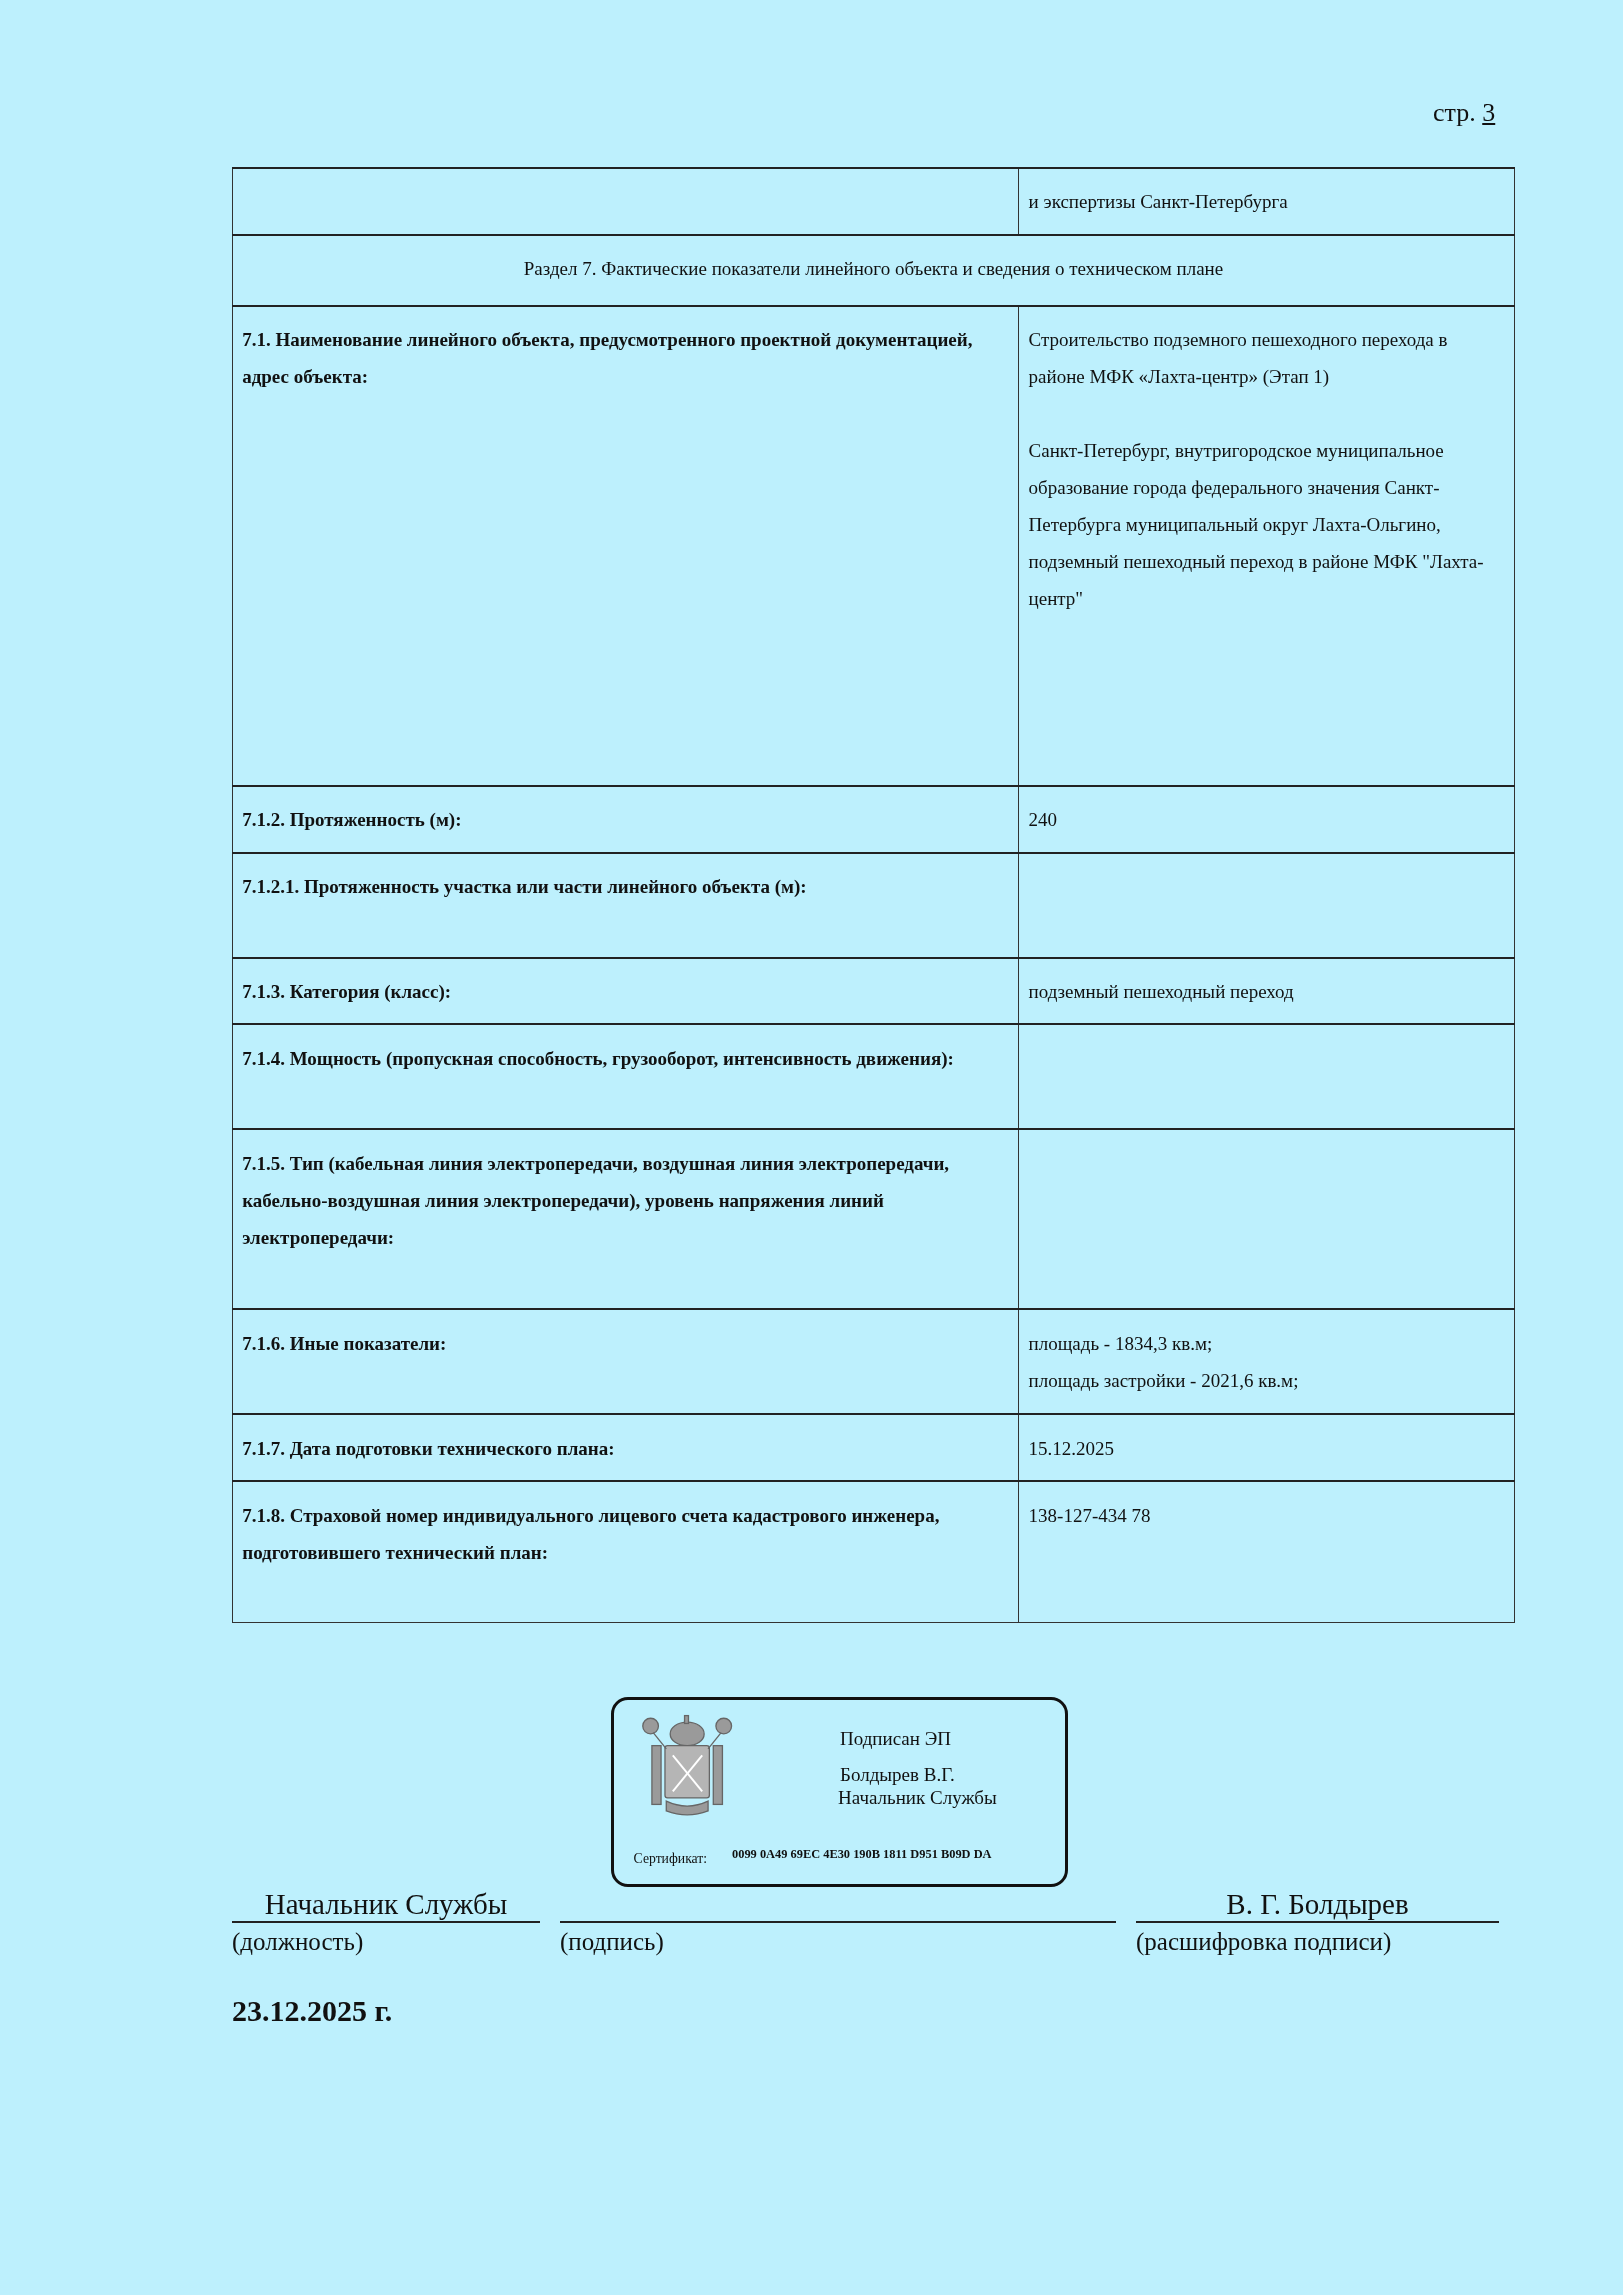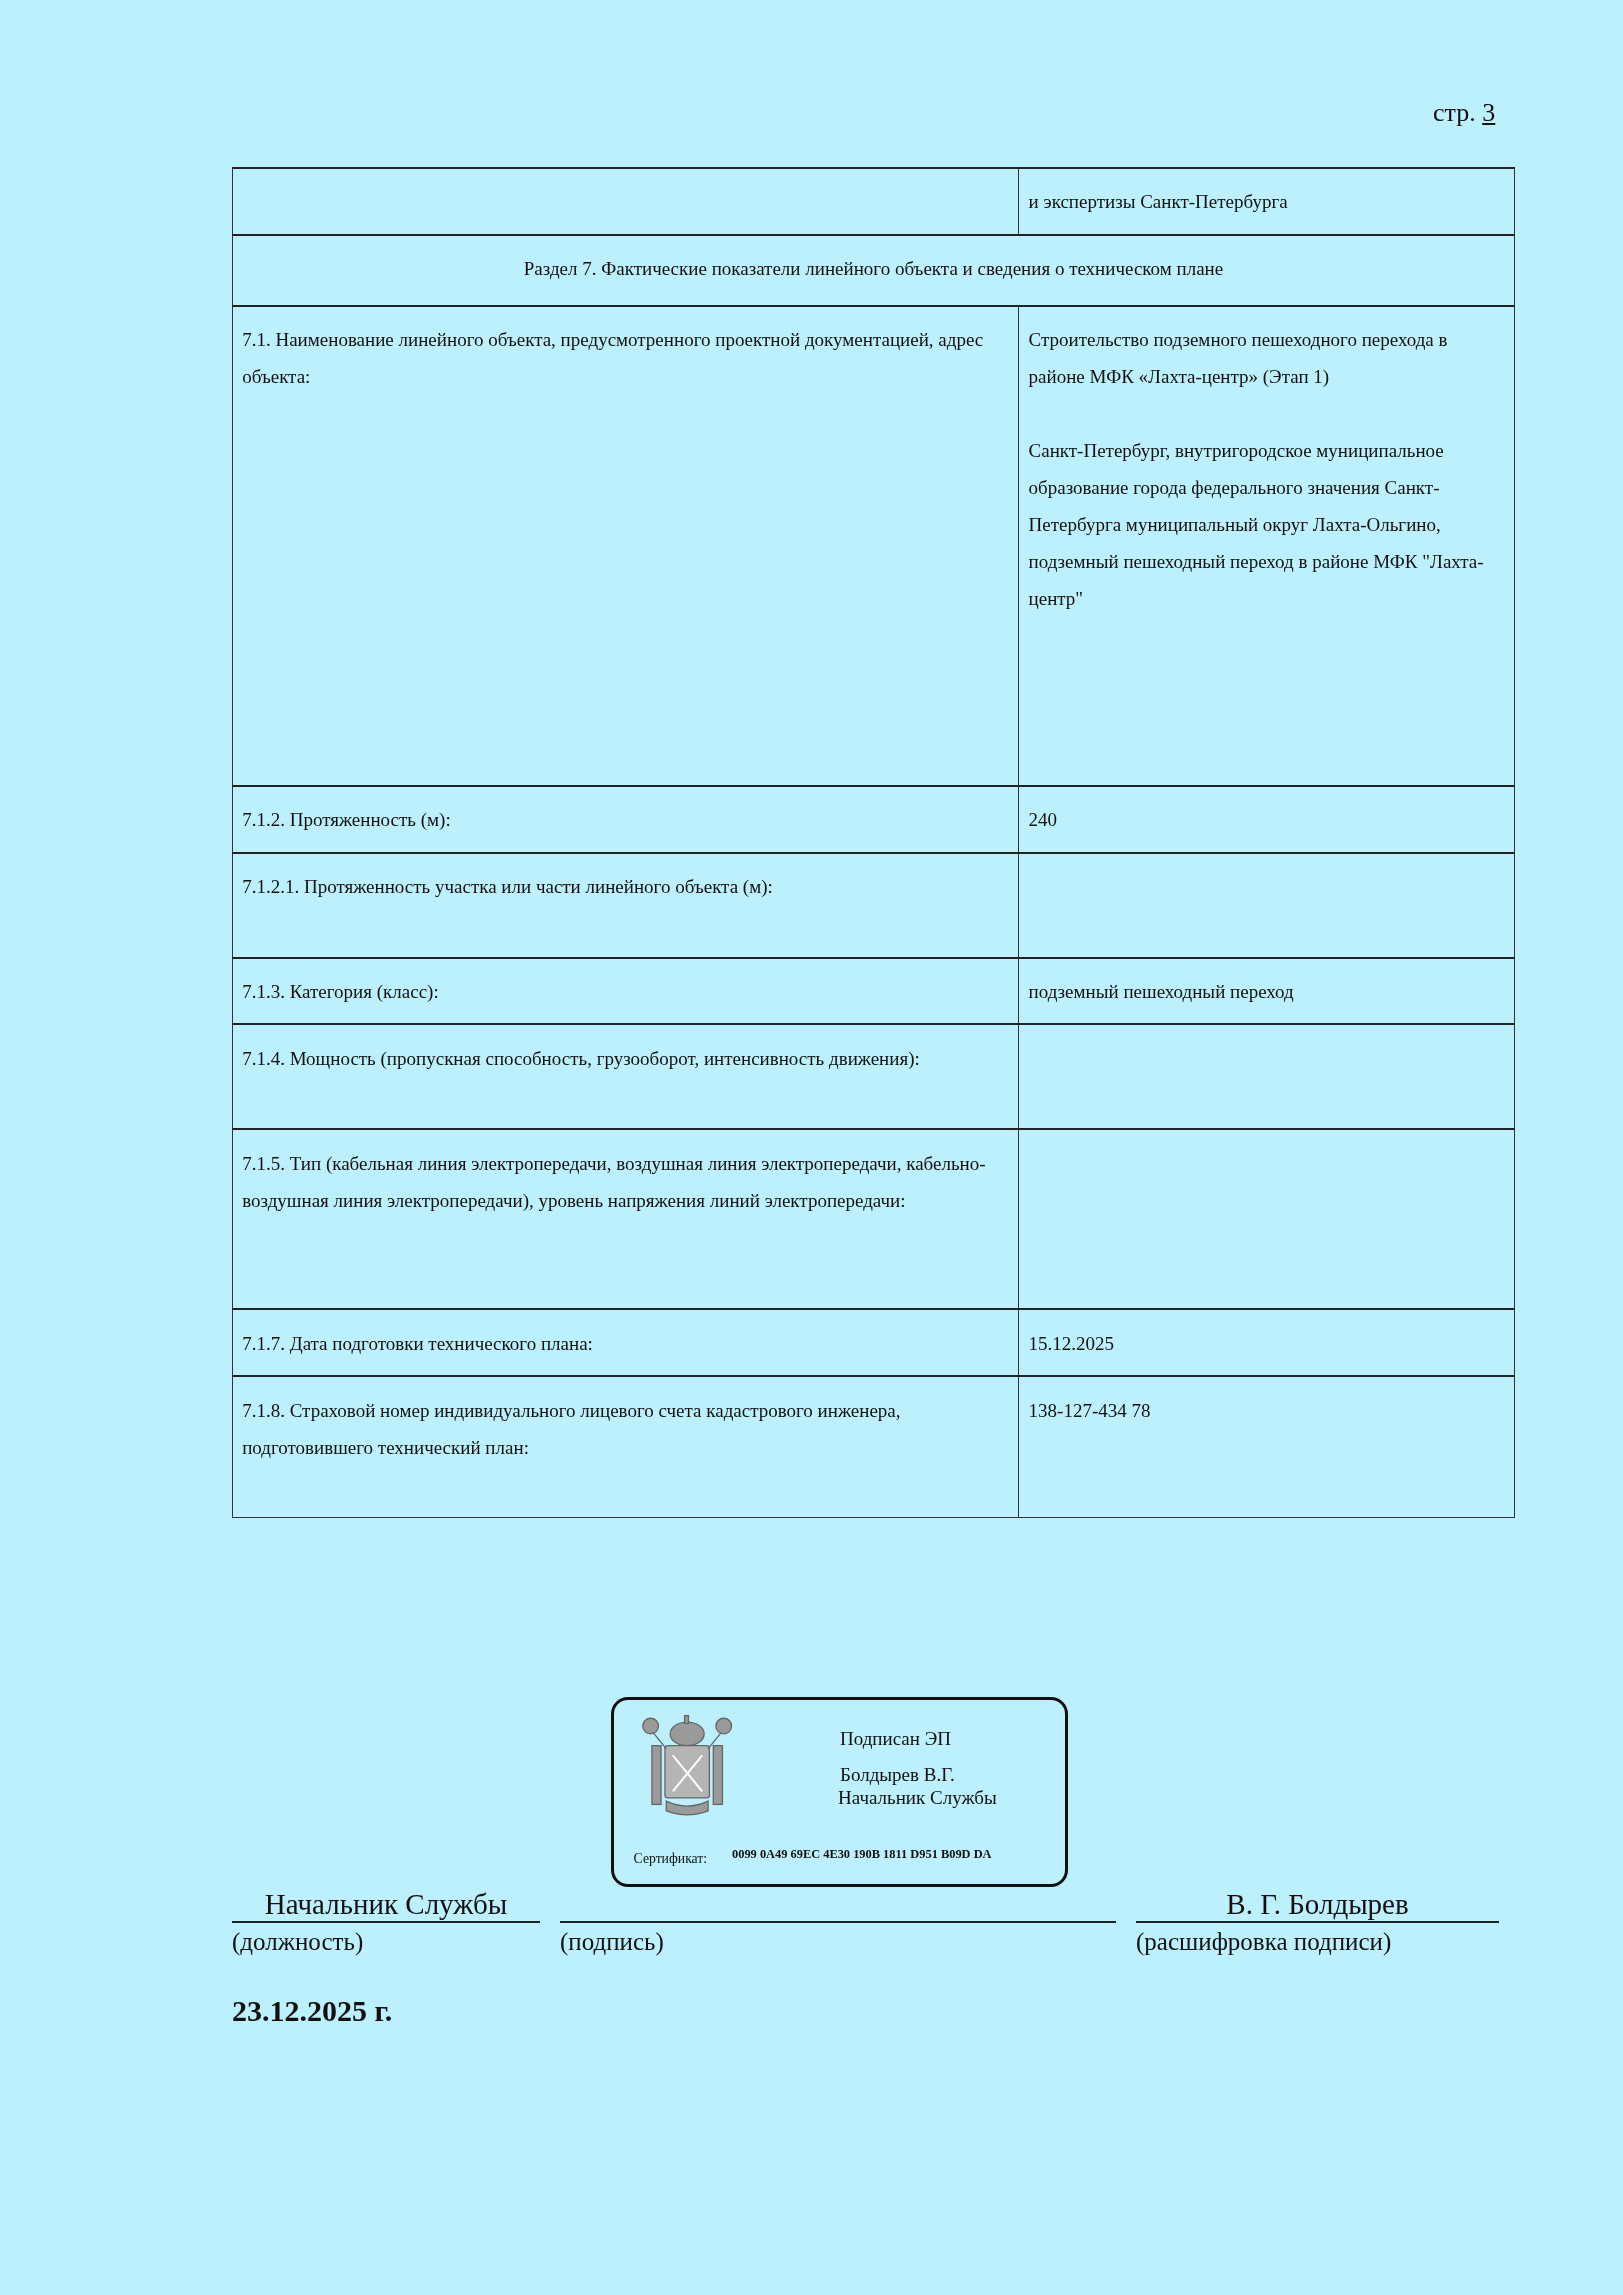--- a/index.html
+++ b/index.html
@@ -3,21 +3,21 @@
 <meta charset="utf-8">
 <style>
   html,body{margin:0;padding:0;}
   body{width:1623px;height:2295px;background:#bdf0fd;position:relative;overflow:hidden;
        font-family:"Liberation Serif","DejaVu Serif",serif;color:#111;}
   .pagenum{position:absolute;left:1433px;top:98px;font-size:26px;}
   .pagenum .n{text-decoration:underline;}
   table.main{position:absolute;left:232px;top:167px;width:1283px;border-collapse:collapse;font-size:19px;line-height:37px;}
   table.main td{border:1.3px solid #333;vertical-align:top;padding:14.4px 9.2px 13px 9.2px;}
   table.main tr{border-top:2px solid #222;}
-  td.l{width:767px;}
+  td.l{width:767px;font-weight:bold;}
   td.section{text-align:center;padding:14.4px 6.5px 15.7px 6.5px;}
   .bold{font-weight:normal;}
   .gap{height:37px;}
   .stamp{position:absolute;left:611px;top:1697px;width:457px;height:190px;border:3.3px solid #111;border-radius:17px;box-sizing:border-box;padding-left:8px;}
   .emblem{position:absolute;left:26px;top:13px;width:95px;height:111px;}
   .st1{position:absolute;left:226px;top:27.5px;font-size:19px;}
   .st2{position:absolute;left:226px;top:64px;font-size:19px;}
   .st3{position:absolute;left:224px;top:87px;font-size:19px;}
   .cert-l{position:absolute;left:19.6px;top:151px;font-size:13.7px;}
   .cert-v{position:absolute;left:118px;top:147px;font-size:12.4px;font-weight:bold;}
@@ -64,20 +64,27 @@
     <td>подземный пешеходный переход</td>
   </tr>
   <tr style="height:105px">
     <td class="l">7.1.4. Мощность (пропускная способность, грузооборот, интенсивность движения):</td>
     <td></td>
   </tr>
   <tr style="height:180px">
     <td class="l">7.1.5. Тип (кабельная линия электропередачи, воздушная линия электропередачи, кабельно-воздушная линия электропередачи), уровень напряжения линий электропередачи:</td>
     <td></td>
   </tr>
+  <tr style="height:105px">
+    <td class="l">7.1.6. Иные показатели:</td>
+    <td>
+      <div>площадь - 1834,3 кв.м;</div>
+      <div>площадь застройки - 2021,6 кв.м;</div>
+    </td>
+  </tr>
   <tr style="height:67px">
     <td class="l">7.1.7. Дата подготовки технического плана:</td>
     <td>15.12.2025</td>
   </tr>
   <tr style="height:141px">
     <td class="l">7.1.8. Страховой номер индивидуального лицевого счета кадастрового инженера, подготовившего технический план:</td>
     <td>138-127-434 78</td>
   </tr>
 </tbody>
   </table>

